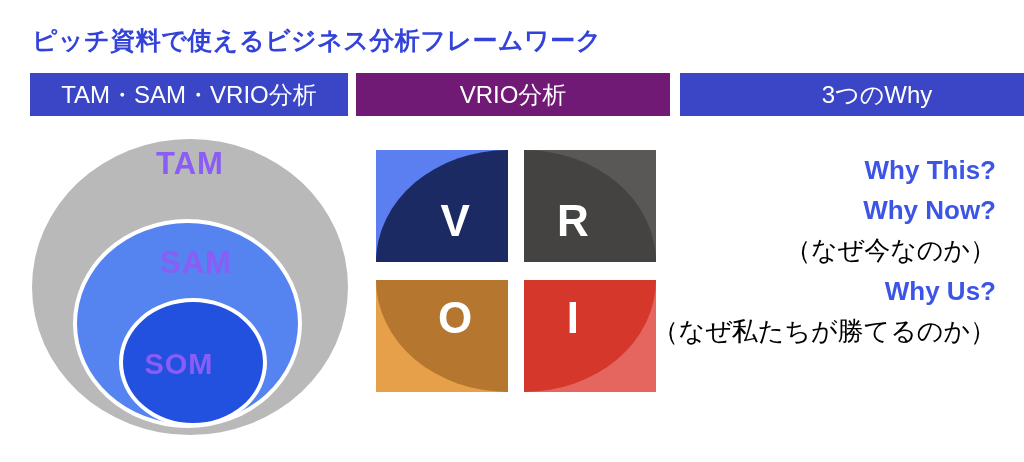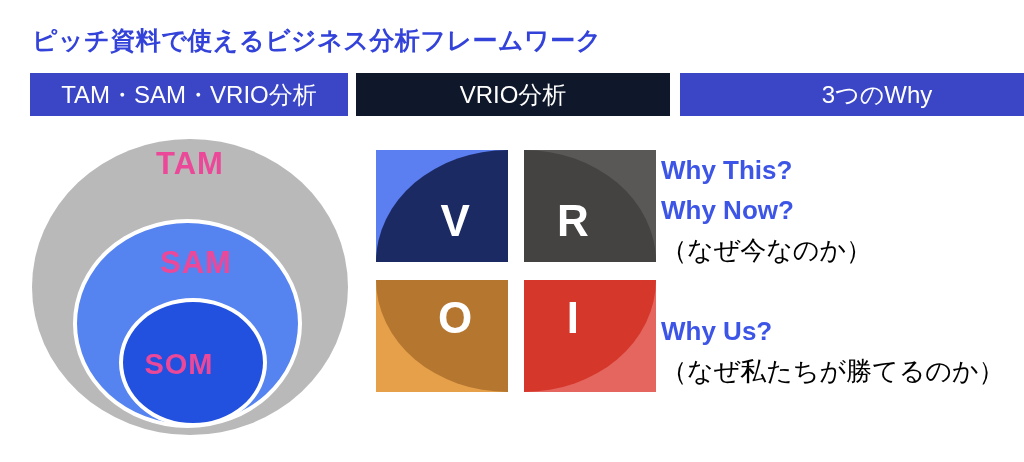--- a/index.html
+++ b/index.html
@@ -20,21 +20,21 @@
   .col-header.c2{left:356px;width:314px;}
   .col-header.c3{left:680px;width:316px;}
 
   
   .tss-ellipse{position:absolute;border-radius:50%;box-sizing:border-box;}
   .tss-tam{left:32px;top:139px;width:316px;height:296px;}
   .tss-sam{left:73px;top:219px;width:229px;height:209px;border:4px solid #ffffff;}
   .tss-som{left:119px;top:298px;width:148px;height:129px;border:4px solid #ffffff;}
   .tss-label{
     position:absolute;transform:translateX(-50%);
-    color:#ec4899;font-weight:bold;font-size:31px;letter-spacing:1px;white-space:nowrap;
+    color:#8b5cf6;font-weight:bold;font-size:31px;letter-spacing:1px;white-space:nowrap;
   }
   .lbl-tam{left:190px;top:146px;}
   .lbl-sam{left:196px;top:245px;}
   .lbl-som{left:179px;top:348px;font-size:29px;}
 
   
   .vrio-grid{
     position:absolute;left:376px;top:150px;
     display:grid;grid-template-columns:132px 132px;grid-template-rows:112px 112px;
     column-gap:16px;row-gap:18px;
@@ -49,35 +49,35 @@
     position:absolute;transform:translate(-50%,-50%);
     color:#ffffff;font-weight:bold;font-size:44px;line-height:1;
   }
   .cell-v .vrio-letter{left:60%;top:63%;}
   .cell-r .vrio-letter{left:37%;top:63%;}
   .cell-o .vrio-letter{left:60%;top:34%;}
   .cell-i .vrio-letter{left:37%;top:34%;}
 
   
   .whys{
-    position:absolute;left:661px;top:150px;width:316px;
-    display:flex;flex-direction:column;align-items:flex-start;
+    position:absolute;left:680px;top:150px;width:316px;
+    display:flex;flex-direction:column;align-items:flex-end;
   }
   .why-en{font-size:26px;font-weight:bold;line-height:40px;white-space:nowrap;}
   .why-ja{font-size:26px;color:#000000;line-height:41px;white-space:nowrap;font-weight:500;}
 </style>
 </head>
 <body>
 
 <div class="canvas">
 
   <div class="page-title" style="color: rgb(51, 67, 218);">ピッチ資料で使えるビジネス分析フレームワーク</div>
 
   <div class="col-header c1" style="background-color: rgb(59, 70, 199);">TAM・SAM・VRIO分析</div>
-  <div class="col-header c2" style="background-color: #0f172a;">VRIO分析</div>
+  <div class="col-header c2" style="background-color: #701a75;">VRIO分析</div>
   <div class="col-header c3" style="background-color: rgb(59, 70, 199); padding-left: 39px;">3つのWhy</div>
 
   <div class="tss-ellipse tss-tam" style="background-color: rgb(185, 185, 185);"></div>
   <div class="tss-ellipse tss-sam" style="background-color: rgb(85, 131, 240);"></div>
   <div class="tss-ellipse tss-som" style="background-color: rgb(33, 81, 222);"></div>
   <div class="tss-label lbl-tam">TAM</div>
   <div class="tss-label lbl-sam">SAM</div>
   <div class="tss-label lbl-som">SOM</div>
 
   <div class="vrio-grid">
@@ -96,17 +96,17 @@
     <div class="vrio-cell cell-i" style="background-color: rgb(228, 102, 95);">
       <div class="q-ellipse" style="background-color: rgb(213, 55, 43);"></div>
       <div class="vrio-letter">I</div>
     </div>
   </div>
 
   <div class="whys">
     <div class="why-en" style="color: rgb(61, 85, 230);">Why This?</div>
     <div class="why-en" style="color: rgb(61, 85, 230);">Why Now?</div>
     <div class="why-ja">（なぜ今なのか）</div>
-    <div class="why-en" style="color: rgb(61, 85, 230); margin-top: 40px;">Why Us?</div>
+    <div class="why-en" style="color: rgb(61, 85, 230);">Why Us?</div>
     <div class="why-ja">（なぜ私たちが勝てるのか）</div>
   </div>
 
 </div>
 
 </body></html>

